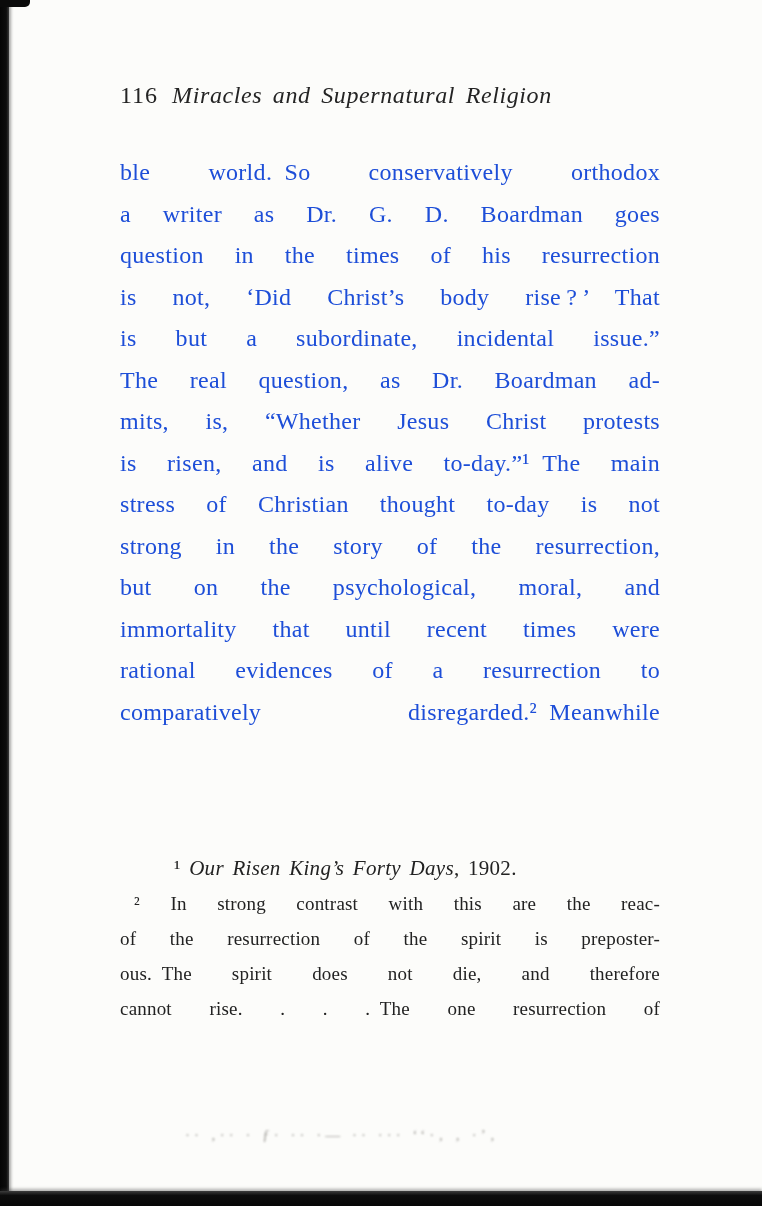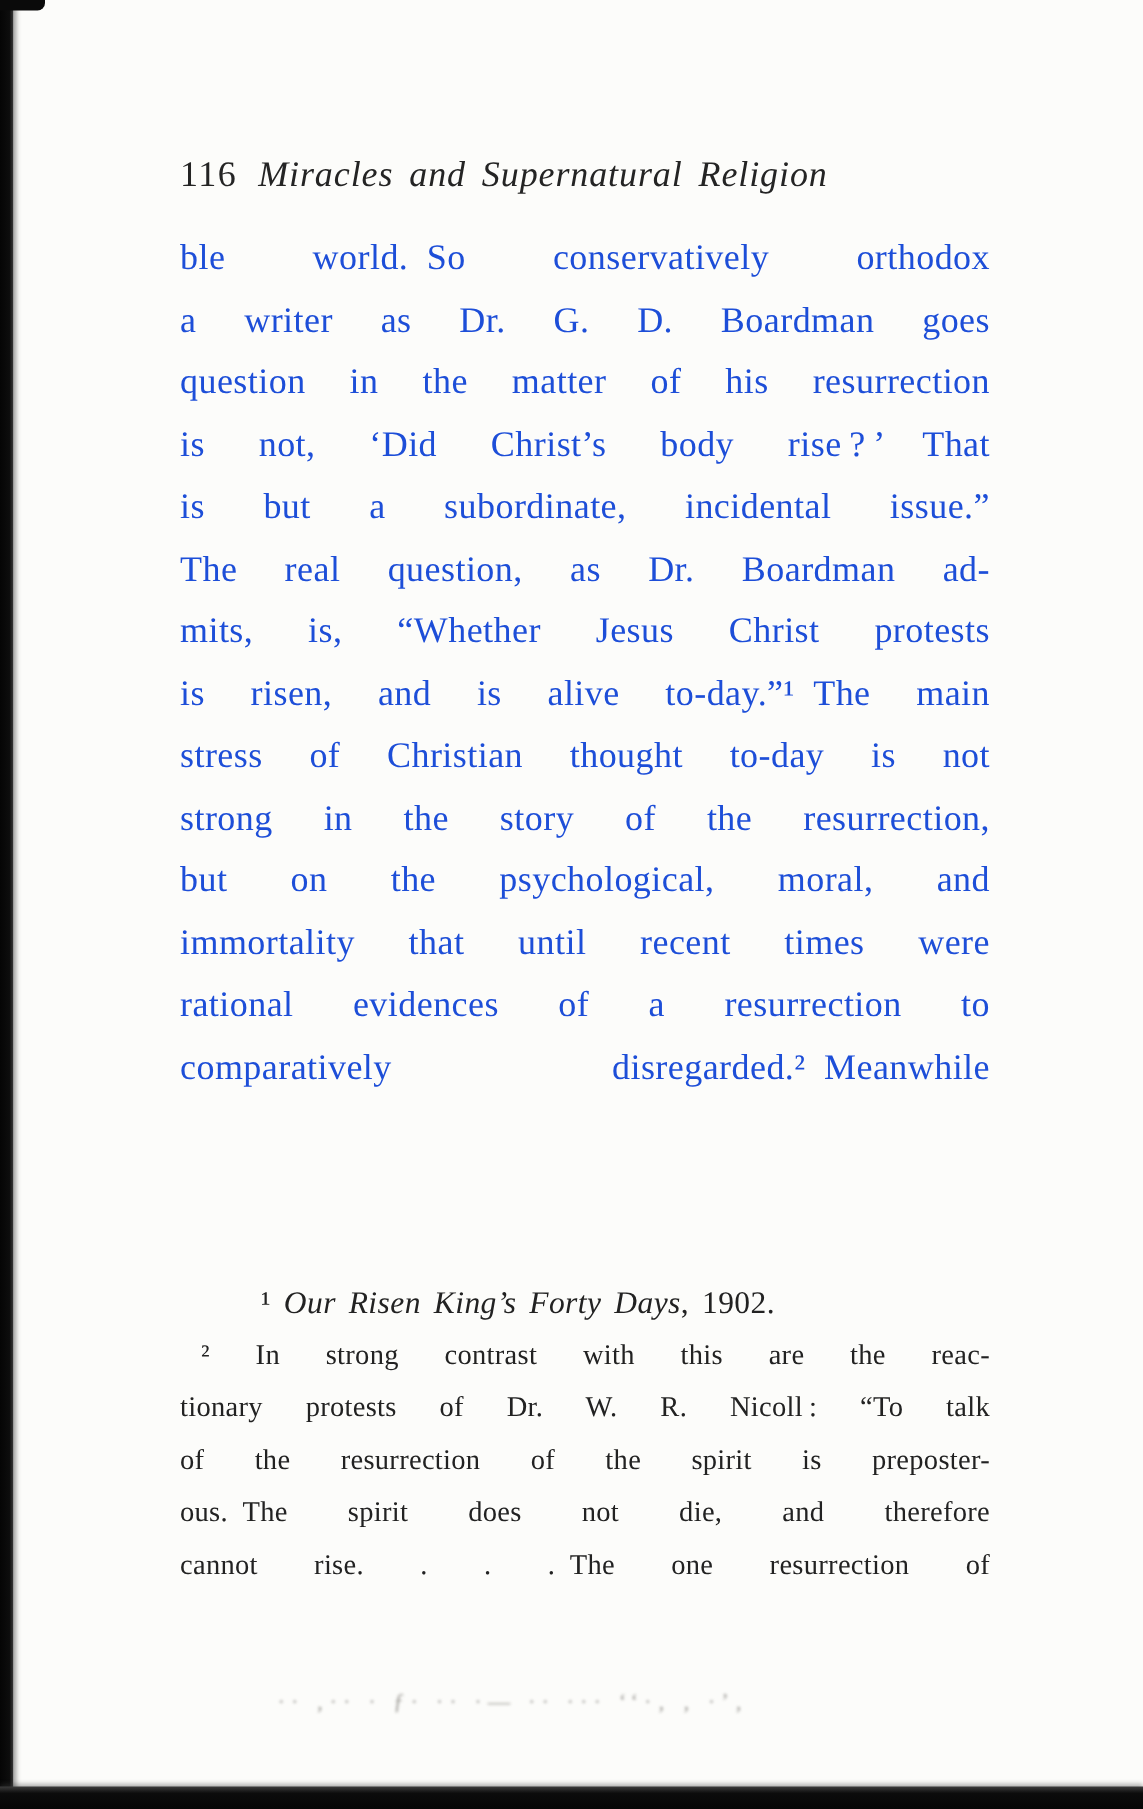--- a/index.html
+++ b/index.html
@@ -31,21 +31,21 @@
   .edge-top-left {
     position: absolute; left: 0; top: 0;
     width: 30px; height: 7px;
     background: #0a0a0a;
     border-bottom-right-radius: 5px;
   }
 
   
   .running-head {
     position: absolute;
-    left: 120px; top: 102px;
+    left: 120px; top: 80px;
     width: 540px;
     font-size: 24px;
     line-height: 30px;
     white-space: nowrap;
     color: #242424;
   }
   .folio {
     font-style: normal;
     letter-spacing: 1px;
     margin-right: 14px;
@@ -122,40 +122,39 @@
   <div class="edge-bottom"></div>
   <div class="edge-top-left"></div>
 
   <div class="running-head">
     <span class="folio">116</span><span class="head-title">Miracles and Supernatural Religion</span>
   </div>
 
   <div class="body-block">
     <div class="body-line">ble world. So conservatively orthodox</div>
     <div class="body-line">a writer as Dr. G. D. Boardman goes</div>
-    <div class="body-line">question in the matter of his resurrection</div>
+    <div class="body-line">question in the times of his resurrection</div>
     <div class="body-line">is not, ‘Did Christ’s body rise ? ’ That</div>
     <div class="body-line">is but a subordinate, incidental issue.”</div>
     <div class="body-line">The real question, as Dr. Boardman ad-</div>
     <div class="body-line">mits, is, “Whether Jesus Christ protests</div>
     <div class="body-line">is risen, and is alive to-day.”¹ The main</div>
     <div class="body-line">stress of Christian thought to-day is not</div>
     <div class="body-line">strong in the story of the resurrection,</div>
     <div class="body-line">but on the psychological, moral, and</div>
     <div class="body-line">immortality that until recent times were</div>
     <div class="body-line">rational evidences of a resurrection to</div>
     <div class="body-line">comparatively disregarded.² Meanwhile</div>
   </div>
 
   <div class="footnotes">
     <div class="fn-first">
       <span>¹ </span><span class="it">Our Risen King’s Forty Days</span><span>, 1902.</span>
     </div>
     <div class="fn-line indent">² In strong contrast with this are the reac-</div>
-    <div class="fn-line">tionary protests of Dr. W. R. Nicoll : “To talk</div>
     <div class="fn-line">of the resurrection of the spirit is preposter-</div>
     <div class="fn-line">ous. The spirit does not die, and therefore</div>
     <div class="fn-line">cannot rise. . . . The one resurrection of</div>
   </div>
 
   <div class="smudge">·· ‚·· · ƒ· ·· ·— ·· ··· ‘‘·‚ ‚ ·’‚</div>
 
 </div>
 
 </body></html>

